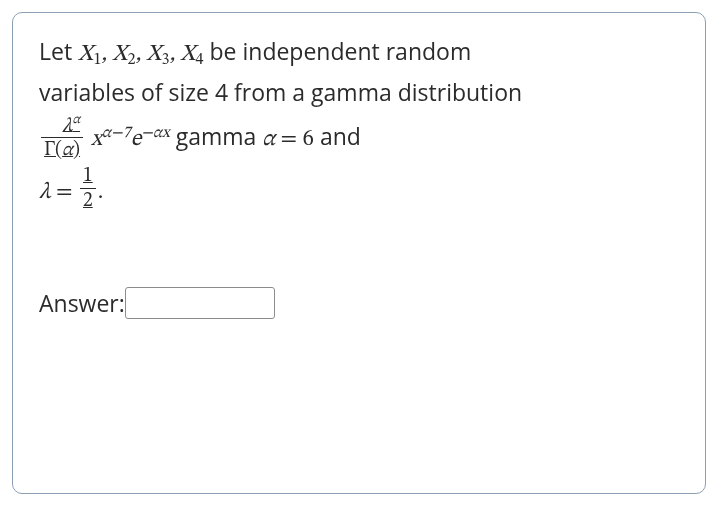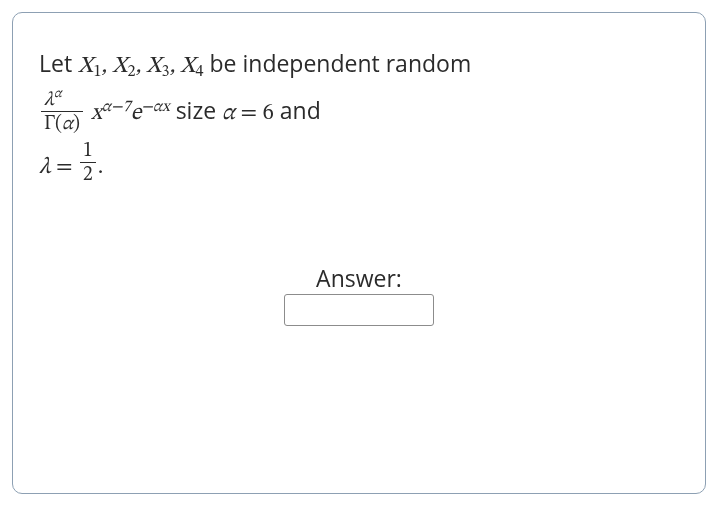--- a/index.html
+++ b/index.html
@@ -7,21 +7,21 @@
     padding: 12px;
     background: #fff;
     font-family: "Open Sans", "Segoe UI", Arial, sans-serif;
     width: 720px;
     height: 508px;
     box-sizing: border-box;
   }
   .card {
     border: 1px solid #8da0b3;
     border-radius: 10px;
-    padding: 34px 26px 26px 26px;
+    padding: 22px 26px 26px 26px;
     box-sizing: border-box;
     width: 694px;
     height: 482px;
     color: #2b2b2b;
   }
   .line {
     font-size: 23px;
     line-height: 1.45;
     margin: 0 0 4px 0;
   }
@@ -38,44 +38,44 @@
     vertical-align: -0.25em;
     font-style: normal;
   }
   .sup {
     font-size: 0.7em;
     vertical-align: 0.55em;
   }
   .frac {
     display: inline-block;
     vertical-align: middle;
-    text-align: left;
+    text-align: right;
     font-family: "Cambria Math", "STIX Two Math", Georgia, serif;
     margin: 0 2px;
     position: relative;
     top: -2px;
+    text-decoration: underline;
   }
   .frac .num {
     display: block;
     padding: 0 3px;
     border-bottom: 1.2px solid #2b2b2b;
     font-size: 0.85em;
     line-height: 1.1;
   }
   .frac .den {
     display: block;
     padding: 0 3px;
     font-size: 0.85em;
     line-height: 1.25;
   }
   .answer-row {
     margin-top: 72px;
     display: flex;
     align-items: center;
-    flex-direction: column;
   }
   .answer-label {
     font-size: 23px;
   }
   .answer-input {
     width: 150px;
     height: 32px;
     border: 1px solid #8c8c8c;
     border-radius: 3px;
     background: #fff;
@@ -87,28 +87,31 @@
 </style>
 </head>
 <body>
 
 <div class="card">
 
   <p class="line">
     <span>Let </span><span class="mathvar">X<span class="sub">1</span>, X<span class="sub">2</span>, X<span class="sub">3</span>, X<span class="sub">4</span></span><span> be independent random</span>
   </p>
 
+  <p class="line">
+    <span>variables  of size 4 from a gamma distribution</span>
+  </p>
 
   <p class="line">
     <span class="frac">
       <span class="num"><span class="mathvar">λ</span><span class="sup mathvar">α</span></span>
       <span class="den"><span class="mathrm">Γ(</span><span class="mathvar">α</span><span class="mathrm">)</span></span>
     </span>
     <span class="mathvar">x</span><span class="sup mathvar">α−7</span><span class="mathvar">e</span><span class="sup mathvar">−αx</span>
-    <span> size </span><span class="mathvar">α <span class="mathrm">= 6</span></span><span> and</span>
+    <span> gamma </span><span class="mathvar">α <span class="mathrm">= 6</span></span><span> and</span>
   </p>
 
   <p class="line">
     <span class="mathvar">λ <span class="mathrm">=</span> </span>
     <span class="frac">
       <span class="num mathrm">1</span>
       <span class="den mathrm">2</span>
     </span><span class="mathrm">.</span>
   </p>
 

